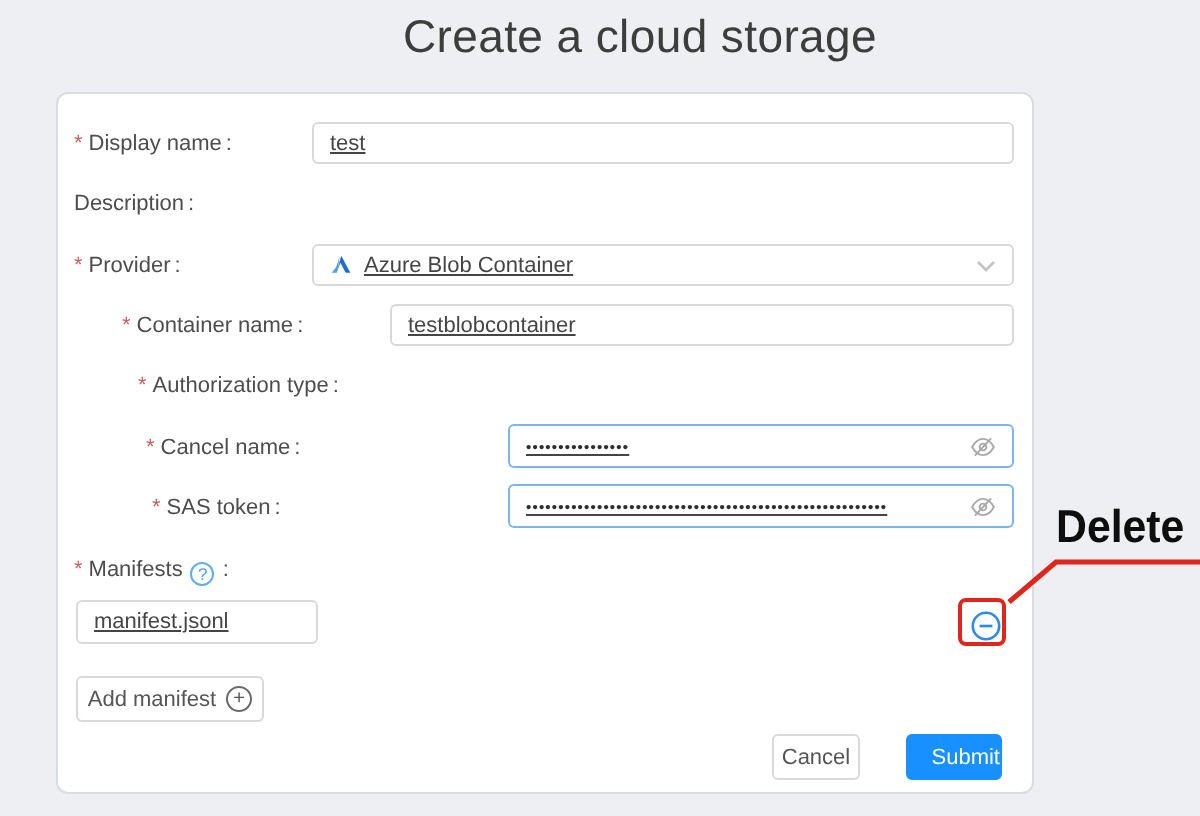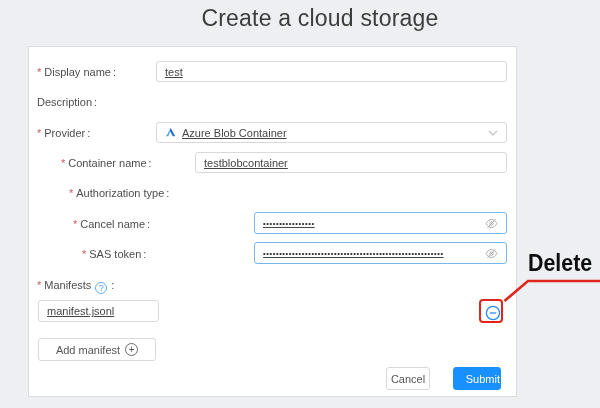--- a/index.html
+++ b/index.html
@@ -1,21 +1,21 @@
 <!DOCTYPE html>
 <html><head>
 <meta charset="utf-8">
 <style>
   html,body{margin:0;padding:0;background:#edeff2;}
   .page{position:relative;width:600px;height:408px;background:#edeff2;
         font-family:"Liberation Sans",sans-serif;overflow:hidden;margin-left:20px;}
   .title{position:absolute;top:5px;left:0;width:100%;text-align:center;
          font-size:23px;font-weight:400;color:#3d3d3d;margin:0;letter-spacing:.2px;}
   .panel{position:absolute;left:8px;top:46px;width:489px;height:351px;
-         background:#fff;border:1px solid #d9dce0;border-radius:0;box-sizing:border-box;}
+         background:#fff;border:1px solid #d9dce0;border-radius:6px;box-sizing:border-box;}
   .lbl{position:absolute;font-size:11px;color:#4d4d4d;line-height:20px;white-space:nowrap;}
   .req{color:#c75d5d;margin-right:3px;}
   .colon{margin-left:2px;}
   .inp{position:absolute;box-sizing:border-box;border:1px solid #d9d9d9;border-radius:3px;
        background:#fff;font-size:11px;color:#454545;display:flex;align-items:center;
        padding:0 8px;gap:6px;cursor:text;text-decoration:underline;}
   .inp.blue{border-color:#7cb4ee;}
   .val{flex:1;overflow:hidden;white-space:nowrap;}
   .dots{font-size:7.5px;letter-spacing:.6px;font-weight:700;color:#2e2e2e;}
   .icn{flex-shrink:0;display:block;}
@@ -74,41 +74,41 @@
     <div class="lbl" style="left:44px;top:167px"><span class="req">*</span><span>Cancel name</span><span class="colon">:</span></div>
     <div class="inp blue" style="left:225px;top:165px;width:253px;height:22px">
       <span class="val dots">••••••••••••••••</span>
       <svg class="icn" width="13" height="13" viewBox="0 0 24 24">
           <path d="M2 12 C5 6.5 9 4.5 12 4.5 C15 4.5 19 6.5 22 12 C19 17.5 15 19.5 12 19.5 C9 19.5 5 17.5 2 12 Z" fill="none" stroke="#a9a9a9" stroke-width="1.8"></path>
           <circle cx="12" cy="12" r="3.1" fill="none" stroke="#a9a9a9" stroke-width="1.8"></circle>
           <line x1="4.5" y1="20" x2="19.5" y2="4" stroke="#a9a9a9" stroke-width="1.8"></line>
         </svg>
     </div>
 
-    <div class="lbl" style="left:53px;top:197px"><span class="req">*</span><span>SAS token</span><span class="colon">:</span></div>
+    <div class="lbl" style="left:47px;top:197px"><span class="req">*</span><span>SAS token</span><span class="colon">:</span></div>
     <div class="inp blue" style="left:225px;top:195px;width:253px;height:22px">
       <span class="val dots">••••••••••••••••••••••••••••••••••••••••••••••••••••••••</span>
       <svg class="icn" width="13" height="13" viewBox="0 0 24 24">
           <path d="M2 12 C5 6.5 9 4.5 12 4.5 C15 4.5 19 6.5 22 12 C19 17.5 15 19.5 12 19.5 C9 19.5 5 17.5 2 12 Z" fill="none" stroke="#a9a9a9" stroke-width="1.8"></path>
           <circle cx="12" cy="12" r="3.1" fill="none" stroke="#a9a9a9" stroke-width="1.8"></circle>
           <line x1="4.5" y1="20" x2="19.5" y2="4" stroke="#a9a9a9" stroke-width="1.8"></line>
         </svg>
     </div>
 
     <div class="lbl" style="left:8px;top:228px"><span class="req">*</span><span>Manifests</span><span class="qicon">?</span><span class="colon">:</span></div>
 
     <div class="inp" style="left:9px;top:253px;width:121px;height:22px">
       <span class="val">manifest.jsonl</span>
     </div>
     <svg class="minus-btn" viewBox="0 0 16 16">
         <circle cx="8" cy="8" r="6.6" fill="none" stroke="#2a8bea" stroke-width="1.3"></circle>
         <line x1="4.8" y1="8" x2="11.2" y2="8" stroke="#2a8bea" stroke-width="1.3"></line>
       </svg>
 
-    <div class="btn" style="left:9px;top:291px;width:118px;height:23px">
+    <div class="btn" style="left:9px;top:291px;width:94px;height:23px">
       <span>Add manifest</span>
       <span class="picon">+</span>
     </div>
 
     <div class="btn" style="left:357px;top:320px;width:44px;height:23px">
       <span>Cancel</span>
     </div>
     <div class="btn primary" style="left:424px;top:320px;width:48px;height:23px">
       <span>Submit</span>
     </div>

